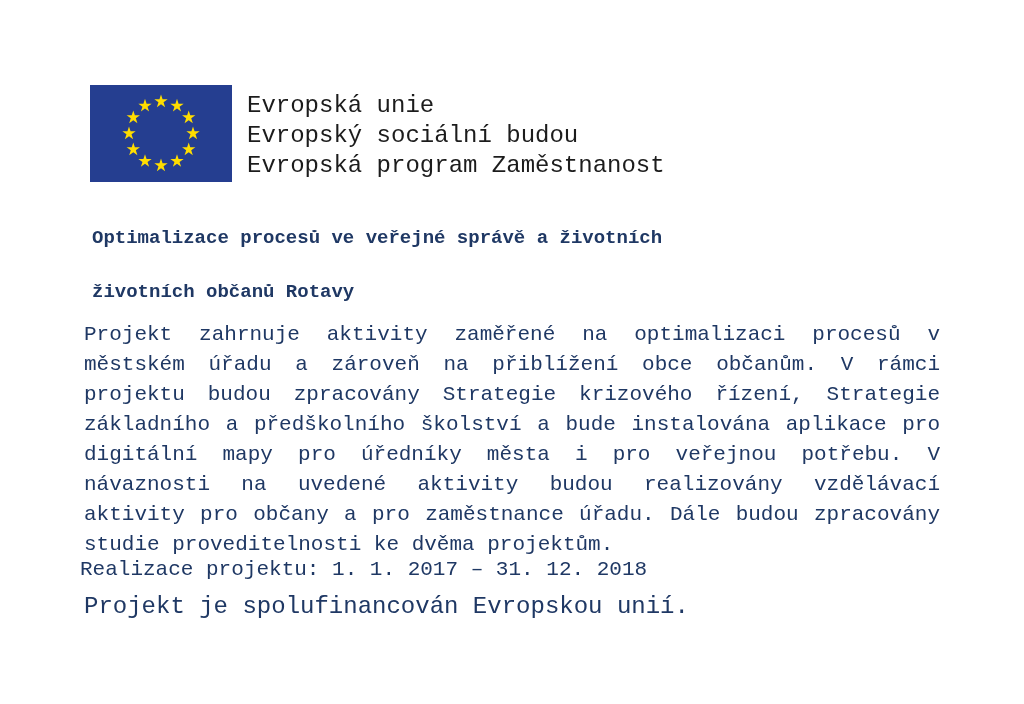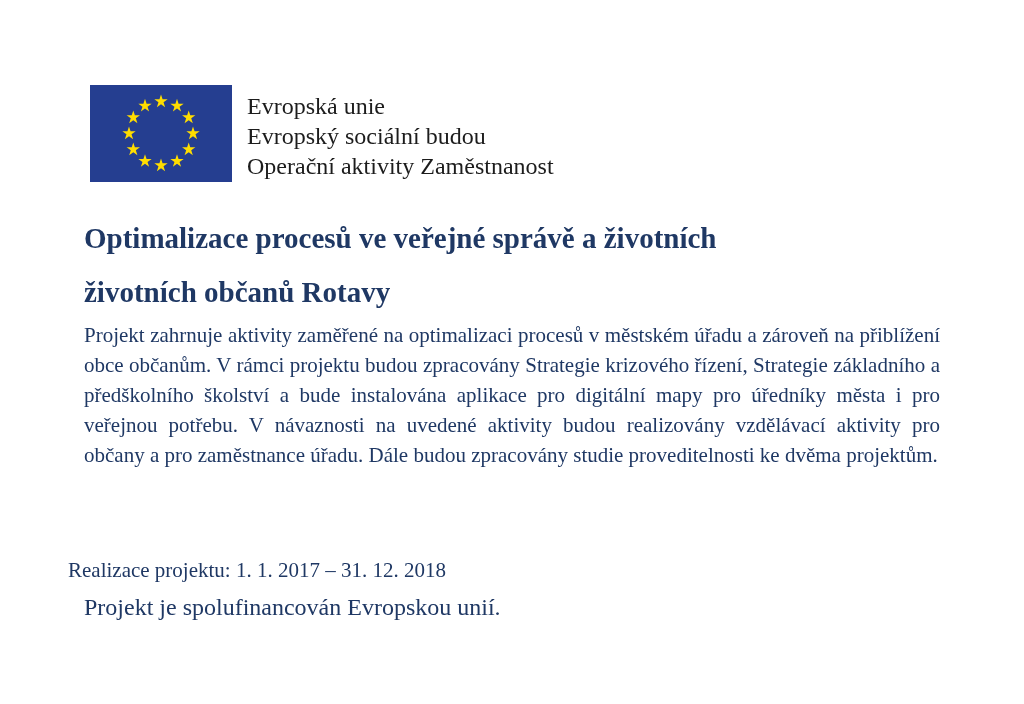--- a/index.html
+++ b/index.html
@@ -3,21 +3,21 @@
 <meta charset="utf-8">
 <style>
   * { margin: 0; padding: 0; box-sizing: border-box; }
   html, body { background: #ffffff; }
   .page {
     position: relative;
     width: 1024px;
     height: 704px;
     background: #ffffff;
     overflow: hidden;
-    font-family: Liberation Serif, serif;
+    font-family: Liberation Mono, monospace;
   }
 
   
   .logo-flag {
     position: absolute;
     left: 90px;
     top: 85px;
     width: 142px;
     height: 97px;
   }
@@ -27,24 +27,24 @@
     top: 91px;
     color: #1c1c1c;
     font-size: 24px;
     line-height: 30px;
     white-space: nowrap;
   }
 
   
   .title-line1, .title-line2 {
     position: absolute;
-    left: 84px;
+    left: 92px;
     width: 880px;
     color: #1F3864;
-    font-size: 29px;
+    font-size: 19px;
     font-weight: bold;
     line-height: 36px;
     white-space: nowrap;
   }
   .title-line1 { top: 220px; }
   .title-line2 { top: 274px; }
 
   
   .body-paragraph {
     position: absolute;
@@ -53,21 +53,21 @@
     width: 856px;
     color: #1F3864;
     font-size: 21px;
     line-height: 30px;
     text-align: justify;
   }
 
   
   .realization-line {
     position: absolute;
-    left: 68px;
+    left: 80px;
     top: 556px;
     color: #1F3864;
     font-size: 21px;
     line-height: 28px;
     white-space: nowrap;
   }
   .cofinancing-line {
     position: absolute;
     left: 84px;
     top: 592px;
@@ -100,21 +100,21 @@
       <use href="#star" transform="translate(43.3,64.5)"></use>
       <use href="#star" transform="translate(39,48.5)"></use>
       <use href="#star" transform="translate(43.3,32.5)"></use>
       <use href="#star" transform="translate(55,20.8)"></use>
     </g>
   </svg>
 
   <div class="logo-text">
     <div>Evropská unie</div>
     <div>Evropský sociální budou</div>
-    <div>Operační aktivity Zaměstnanost</div>
+    <div>Evropská program Zaměstnanost</div>
   </div>
 
   <div class="title-line1">Optimalizace procesů ve veřejné správě a životních</div>
   <div class="title-line2">životních občanů Rotavy</div>
 
   <p class="body-paragraph">Projekt zahrnuje aktivity zaměřené na optimalizaci procesů v městském úřadu a zároveň na přiblížení obce občanům. V rámci projektu budou zpracovány Strategie krizového řízení, Strategie základního a předškolního školství a bude instalována aplikace pro digitální mapy pro úředníky města i pro veřejnou potřebu. V návaznosti na uvedené aktivity budou realizovány vzdělávací aktivity pro občany a pro zaměstnance úřadu. Dále budou zpracovány studie proveditelnosti ke dvěma projektům.</p>
 
   <div class="realization-line">Realizace projektu: 1. 1. 2017 – 31. 12. 2018</div>
   <div class="cofinancing-line">Projekt je spolufinancován Evropskou unií.</div>
 

